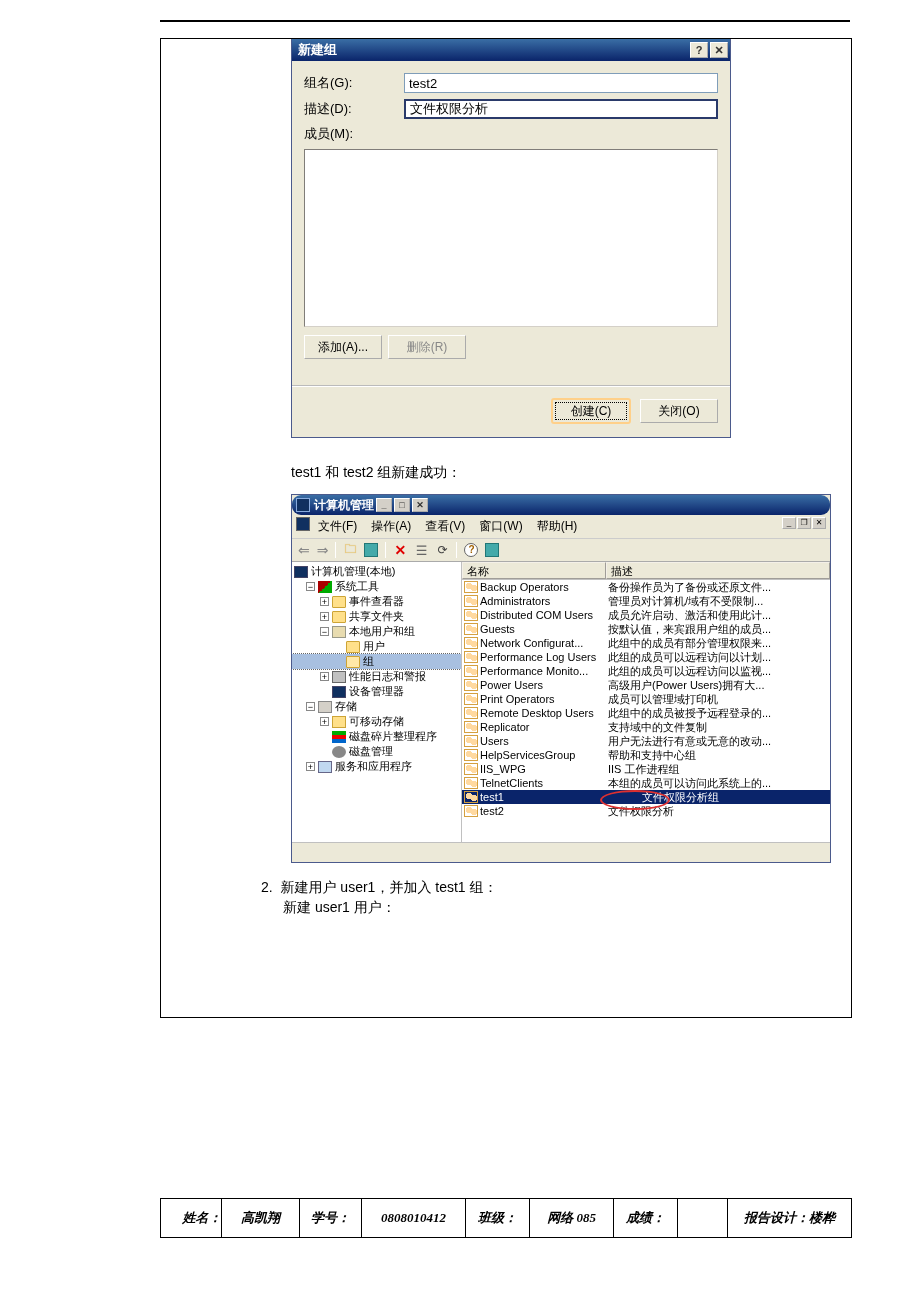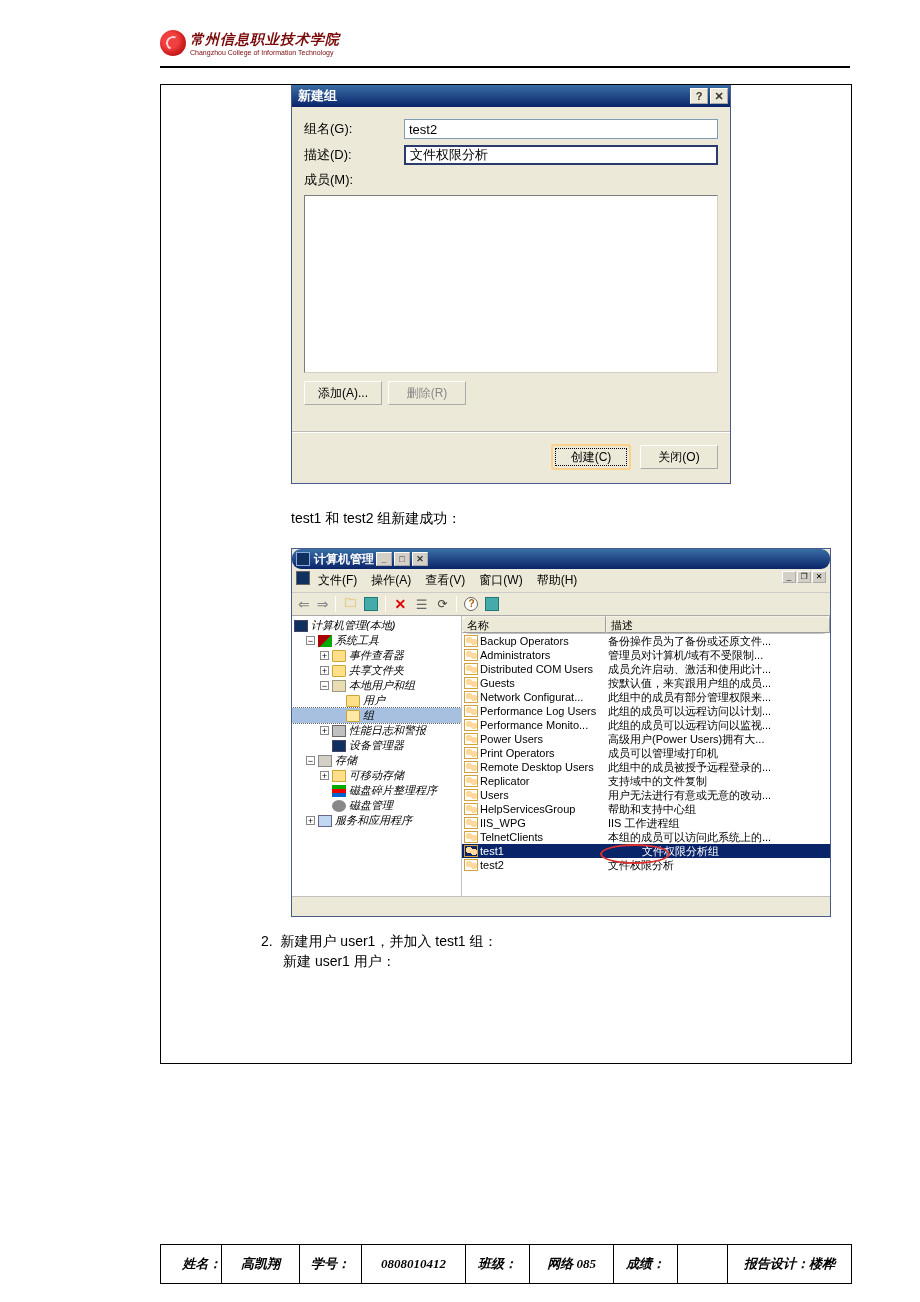--- a/index.html
+++ b/index.html
@@ -116,21 +116,21 @@
       outline: 1px dotted #000; 
       outline-offset: -4px;
       position: relative;
     }
     .btn-focus::before {
       content: ""; position: absolute; inset: -2px;
       border: 2px solid #ffd089;
       border-radius: 3px;
       pointer-events: none;
     }
-    .caption { margin: 26px 0 20px 130px; font-size: 14px; }
+    .caption { margin: 26px 0 12px 130px; font-size: 14px; }
     
     .mmc { 
       width: 540px; 
       margin-left: 130px;
       border: 1px solid #4b5a8c; 
       background: #ece9d8;
       font-family: "Tahoma","SimSun",sans-serif;
       font-size: 11px;
     }
     .mmc-titlebar { 
@@ -152,21 +152,21 @@
     .tb-arrow { color: #888; font-size: 14px; padding: 0 2px; }
     .tb-sep { width: 1px; height: 16px; background: #aaa; border-right: 1px solid #fff; margin: 0 2px; }
     .tb-icon { width: 18px; height: 18px; display: inline-flex; align-items: center; justify-content: center; border: 1px solid transparent; font-size: 12px; }
     .ico-up { color: #ffc955; text-shadow: 0 0 1px #aa7700; }
     .ico-grid { background: linear-gradient(#4aa 50%, #4aa 50%) center/12px 12px no-repeat; border: 1px solid #277; width: 14px; height: 14px; }
     .ico-x { color: #e00000; font-weight: bold; font-size: 14px; }
     .ico-prop { color: #666; font-size: 13px; }
     .ico-refresh { color: #444; font-family: Arial; }
     .ico-help { background: #fff; border: 1px solid #666; border-radius: 50%; width: 14px; height: 14px; color: #a06000; font-weight: bold; font-size: 10px; line-height: 12px; text-align: center; }
     .mmc-client { display: flex; background: #fff; height: 280px; }
-    .tree { width: 170px; background: #fff; border-right: 1px solid #c0c0c0; padding: 2px 0; overflow: hidden; font-style: italic; }
+    .tree { width: 170px; background: #fff; border-right: 1px solid #c0c0c0; padding: 2px 0; overflow: hidden; }
     .tree-row { display: flex; align-items: center; height: 15px; padding-left: 2px; white-space: nowrap; }
     .plusbox { width: 9px; height: 9px; border: 1px solid #888; text-align: center; font-size: 9px; line-height: 8px; margin-right: 3px; color: #000; background: #fff; }
     .noplusbox { width: 12px; }
     .tree-ico { width: 14px; height: 12px; margin-right: 3px; display: inline-block; }
     .ico-comp { background: #103060; border: 1px solid #446; }
     .ico-tools { background: linear-gradient(135deg,#a00 50%,#0a0 50%); }
     .ico-folder { background: #ffe08a; border: 1px solid #cda436; border-radius: 1px; }
     .ico-folder-open { background: #ffe8a8; border: 1px solid #cda436; border-radius: 1px; }
     .ico-users { background: #e8dcb0; border: 1px solid #998; }
     .ico-perf { background: #c0c0c0; border: 1px solid #666; position: relative; }
@@ -176,21 +176,21 @@
     .ico-defrag { background: linear-gradient(#0a0 33%,#e00 33% 66%,#06c 66%); }
     .ico-disk { background: #888; border-radius: 50%; }
     .ico-svc { background: #c0d8f0; border: 1px solid #668; }
     .tree-sel { background: #a8c0e0; outline: 1px dotted #666; }
     .tree-sel span.lbl { background: #a8c0e0; }
     .ind1 { padding-left: 14px; }
     .ind2 { padding-left: 28px; }
     .ind3 { padding-left: 42px; }
     .lbl { font-size: 11px; }
     .list { flex: 1; overflow: hidden; }
-    .list-header { display: flex; background: #ece9d8; border-bottom: 1px solid #c0c0c0; height: 18px; border-radius: 8px; }
+    .list-header { display: flex; background: #ece9d8; border-bottom: 1px solid #c0c0c0; height: 18px; }
     .list-header .col { border: 1px outset #f4f0e8; padding: 1px 4px; font-size: 11px; }
     .col-name { width: 144px; }
     .col-desc { flex: 1; }
     .list-body { }
     .list-row { display: flex; height: 14px; align-items: center; white-space: nowrap; }
     .list-row .cell { font-size: 11px; padding-left: 2px; overflow: hidden; }
     .grp-ico { width: 14px; height: 12px; display: inline-block; margin-right: 2px; position: relative; background: radial-gradient(circle at 4px 4px, #ffd9a0 3px, transparent 3px), radial-gradient(circle at 9px 6px, #ffd9a0 3px, transparent 3px); border: 1px solid #d4a040; }
     .cell-name { width: 144px; display: flex; align-items: center; }
     .cell-desc { flex: 1; }
     .test1-sel { background: #0a246a; color: #fff; gap: 34px; }
@@ -219,27 +219,20 @@
       padding: 10px 6px; 
       display: flex; align-items: center; justify-content: center;
       white-space: nowrap;
     }
     .footer .fcell + .fcell { border-left: none; }
   </style>
 </head>
 <body>
 
 <div class="page">
-  <div class="header-logo">
-    <div class="logo-swirl"></div>
-    <div class="logo-text">
-      <div class="logo-cn">常州信息职业技术学院</div>
-      <div class="logo-en">Changzhou College of Information Technology</div>
-    </div>
-  </div>
   <div class="logo-underline"></div>
 
   <div class="content-box">
 
     <div class="dialog">
       <div class="titlebar">
         <span>新建组</span>
         <span class="spacer"></span>
         <span class="tb-btn">?</span>
         <span class="tb-btn tb-close">✕</span>

